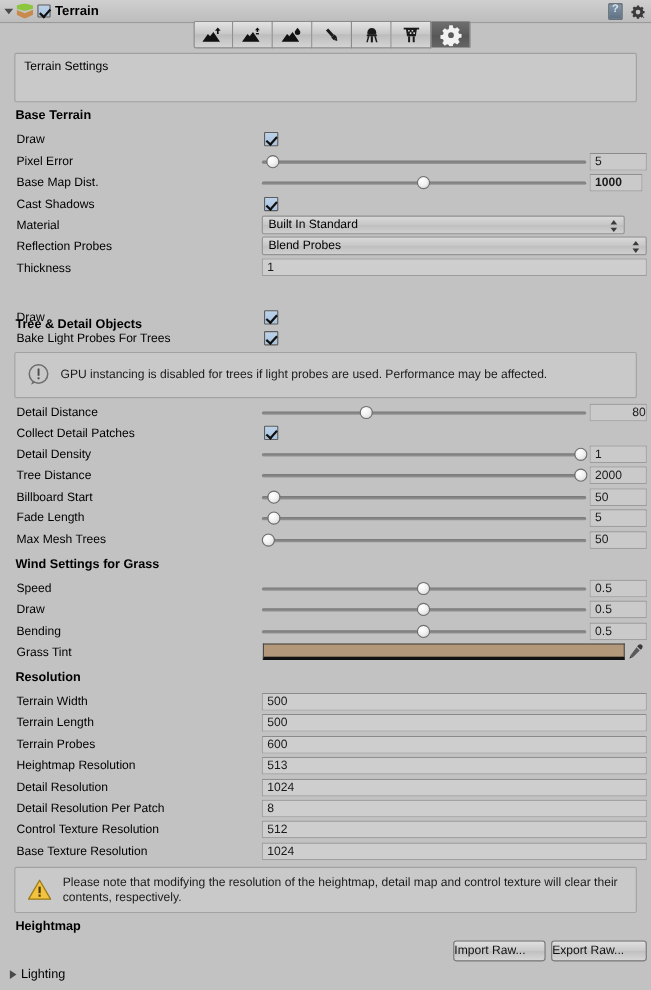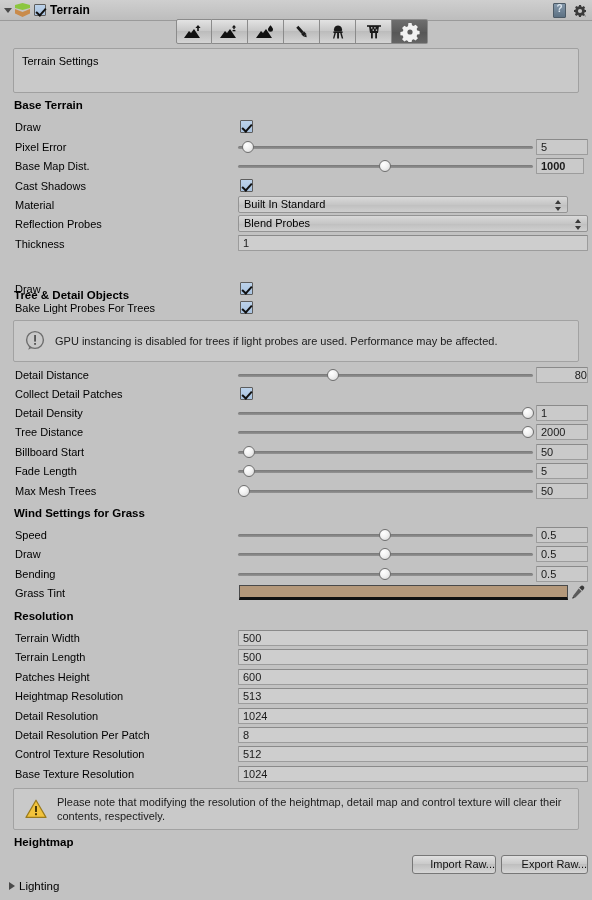--- a/index.html
+++ b/index.html
@@ -164,21 +164,21 @@
     border: 1px solid #4a4a4a;
     border-bottom: 3px solid #111;
   }
   .eyedropper { position: absolute; width: 14px; height: 15px; }
 
   
   .btn {
     position: absolute; height: 19px;
     background: linear-gradient(180deg,#e0e0e0 0%,#c9c9c9 48%,#bfbfbf 50%,#d6d6d6 100%);
     border: 1px solid #777; border-radius: 3px;
-    font-size: 11px; text-align: right; line-height: 17px; color: #111;
+    font-size: 11px; text-align: left; line-height: 17px; color: #111;
   }
 
   .foldout-right {
     position: absolute; width: 0; height: 0;
     border-top: 4.5px solid transparent; border-bottom: 4.5px solid transparent;
     border-left: 6px solid #4a4a4a;
   }
   .footer-label { position: absolute; font-size: 11.5px; }
 </style>
 </head>
@@ -411,21 +411,21 @@
   </span>
 
   <div class="section-title" style="top:610px;">Resolution</div>
 
   <div class="row-label" style="top:632px;">Terrain Width</div>
   <div class="field wide" style="left:238px; top:630px; width:350px;">500</div>
 
   <div class="row-label" style="top:651px;">Terrain Length</div>
   <div class="field wide" style="left:238px; top:649px; width:350px;">500</div>
 
-  <div class="row-label" style="top:671px;">Patches Height</div>
+  <div class="row-label" style="top:671px;">Terrain Probes</div>
   <div class="field wide" style="left:238px; top:669px; width:350px;">600</div>
 
   <div class="row-label" style="top:690px;">Heightmap Resolution</div>
   <div class="field wide" style="left:238px; top:688px; width:350px;">513</div>
 
   <div class="row-label" style="top:710px;">Detail Resolution</div>
   <div class="field wide" style="left:238px; top:708px; width:350px;">1024</div>
 
   <div class="row-label" style="top:729px;">Detail Resolution Per Patch</div>
   <div class="field wide" style="left:238px; top:727px; width:350px;">8</div>

